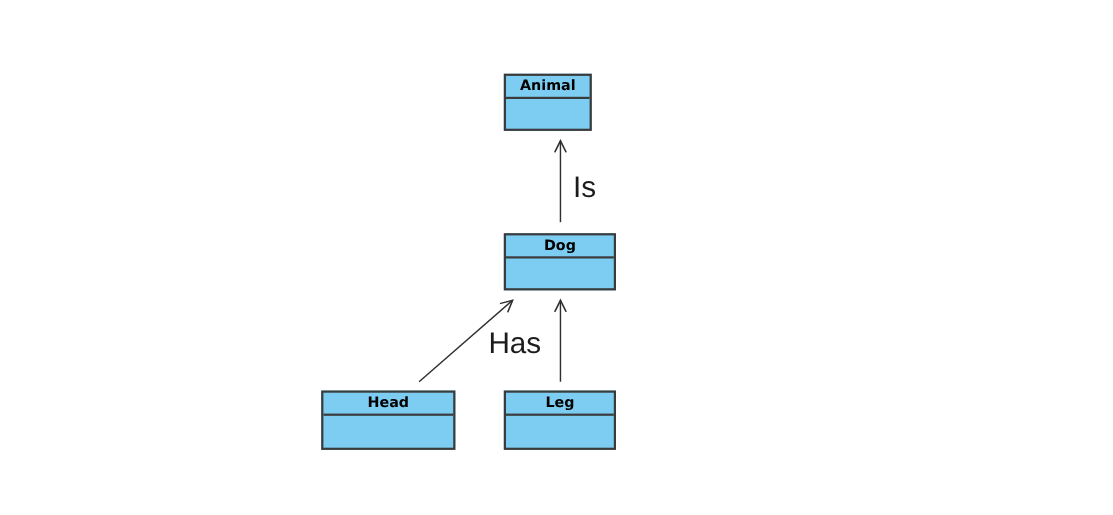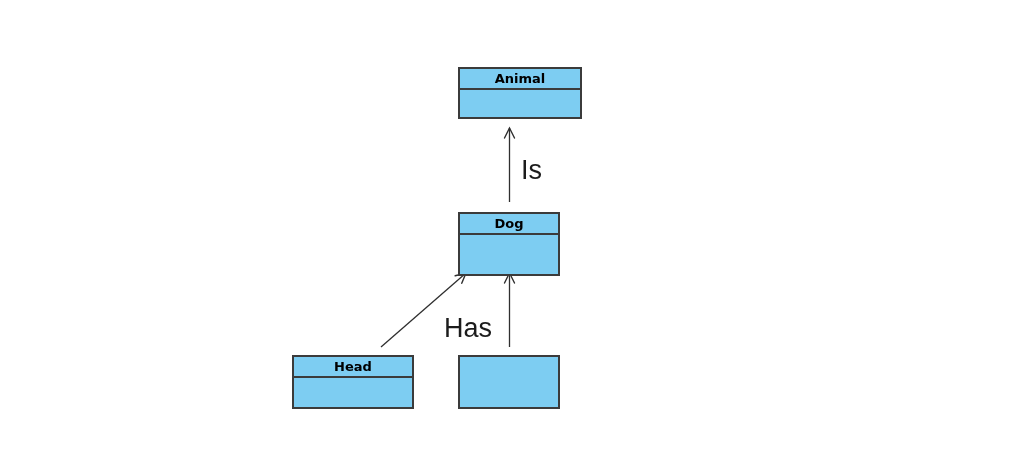--- a/index.html
+++ b/index.html
@@ -62,35 +62,36 @@
     <defs>
       <marker id="arrowhead" markerUnits="userSpaceOnUse" markerWidth="18" markerHeight="18" refX="13" refY="8" orient="auto">
         <path d="M3,3 L13,8 L3,13" fill="none" stroke="#2f2f2f" stroke-width="1.4" stroke-linecap="round"></path>
       </marker>
     </defs>
     <line x1="509.5" y1="202" x2="509.5" y2="128" stroke="#2f2f2f" stroke-width="1.3" marker-end="url(#arrowhead)"></line>
     <line x1="509.5" y1="347" x2="509.5" y2="273" stroke="#2f2f2f" stroke-width="1.3" marker-end="url(#arrowhead)"></line>
     <line x1="381" y1="347" x2="466" y2="273" stroke="#2f2f2f" stroke-width="1.3" marker-end="url(#arrowhead)"></line>
   </svg>
 
-  <div class="node" style="left:458px; top:67px; width:124px; height:52px;">
+  <div class="node" style="left:458px; top:67px; width:80px; height:52px;">
     <div class="node-title">Animal</div>
     <div class="node-body"></div>
   </div>
 
-  <div class="node" style="left:458px; top:212px; width:102px; height:64px;">
+  <div class="node" style="left:458px; top:212px; width:102px; height:52px;">
     <div class="node-title">Dog</div>
     <div class="node-body"></div>
   </div>
 
   <div class="node" style="left:292px; top:355px; width:122px; height:54px;">
     <div class="node-title">Head</div>
     <div class="node-body"></div>
   </div>
 
   <div class="node" style="left:458px; top:355px; width:102px; height:54px;">
+    <div class="node-title">Leg</div>
     <div class="node-body"></div>
   </div>
 
   <div class="edge-label" style="left:521px; top:155px;">Is</div>
-  <div class="edge-label" style="left:444px; top:297px;margin-top:16px;">Has</div>
+  <div class="edge-label" style="left:444px; top:297px;">Has</div>
 
 </div>
 
 </body></html>

